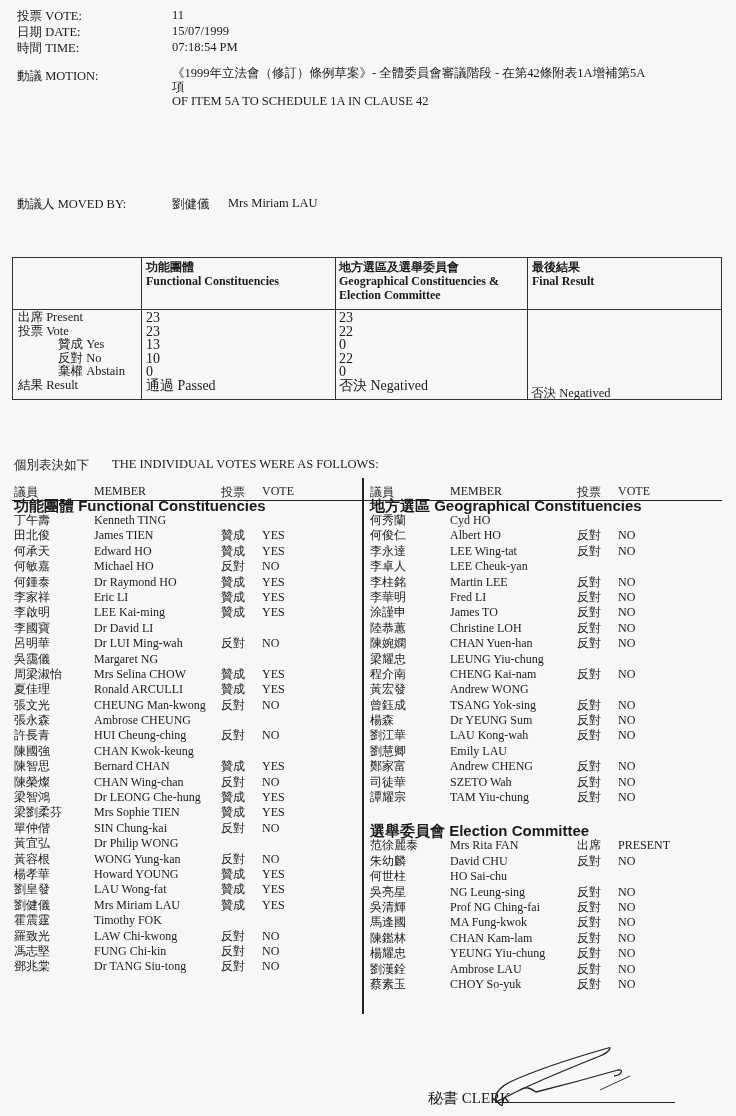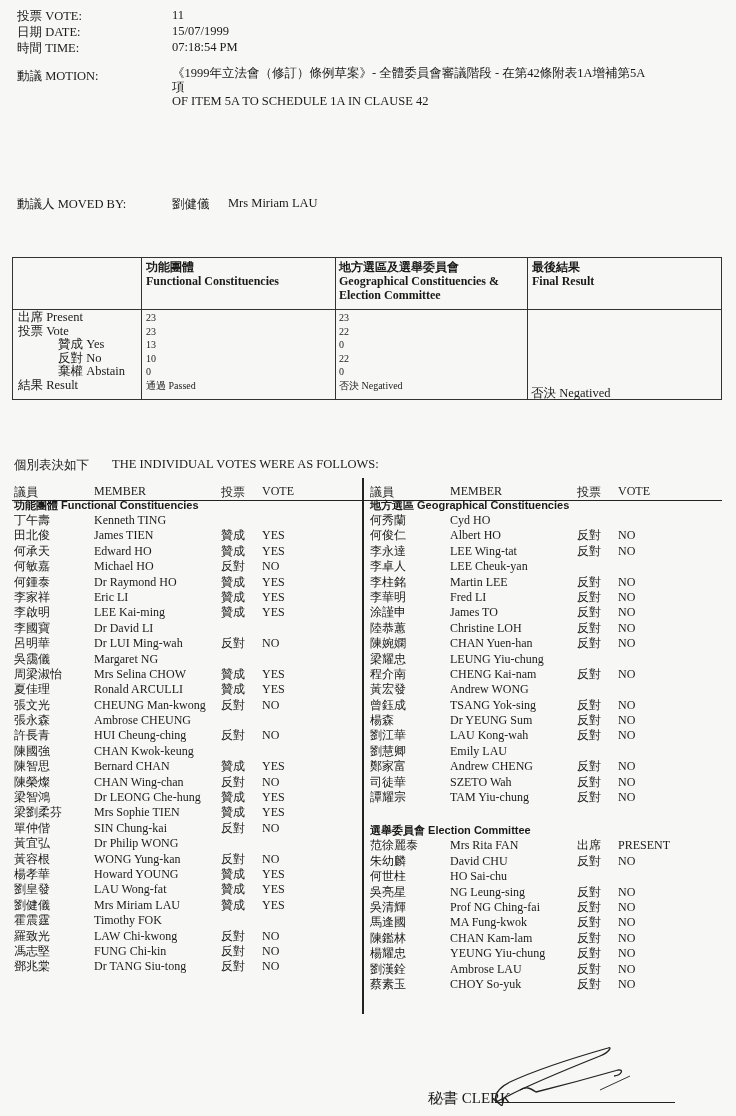--- a/index.html
+++ b/index.html
@@ -22,29 +22,29 @@
     position: absolute; left: 12px; top: 257px; width: 710px; height: 143px;
     border: 1.5px solid #333;
     box-sizing: border-box;
     font-family: Liberation Serif, serif;
   }
   .sumtable .vl { position: absolute; top: 0; bottom: 0; border-left: 1.5px solid #333; }
   .sumtable .hl { position: absolute; left: 0; right: 0; top: 51px; border-top: 1.5px solid #333; }
   .colhead { position: absolute; top: 2px; line-height: 14px; font-weight: bold; font-size: 12px; }
   .rowlabels { position: absolute; left: 5px; top: 53px; line-height: 13.5px; font-size: 12.5px; }
   .rowlabels .ind { padding-left: 40px; }
-  .colvals { position: absolute; top: 53px; line-height: 13.5px; font-size: 10px; }
+  .colvals { position: absolute; top: 53px; line-height: 13.5px; font-size: 14px; }
   .finalres { position: absolute; left: 518px; top: 127px; font-size: 12.5px; }
 
   
   .intro { top: 457px; }
   .list { position: absolute; top: 484px; font-size: 12px; }
   .list .head { position: relative; height: 14px; }
   .list .row { position: relative; height: 15.4px; line-height: 15.4px; }
-  .list .sect { position: relative; height: 15px; line-height: 15px; font-weight: bold; font-family: "Liberation Sans", sans-serif; font-size: 11px; }
+  .list .sect { position: relative; height: 15px; line-height: 15px; font-weight: bold; font-family: "Liberation Sans", sans-serif; font-size: 15px; }
   .list span { position: absolute; white-space: nowrap; }
   .c-cn { left: 0; }
   .c-en { left: 80px; }
   .c-v1 { left: 207px; }
   .c-v2 { left: 248px; }
   .divider-h { position: absolute; height: 0; border-top: 1.5px solid #222; }
   .divider-v { position: absolute; width: 0; border-left: 2px solid #222; }
   .gap { height: 18px; }
 
   .clerk { left: 428px; top: 1089px; font-size: 15px; }

